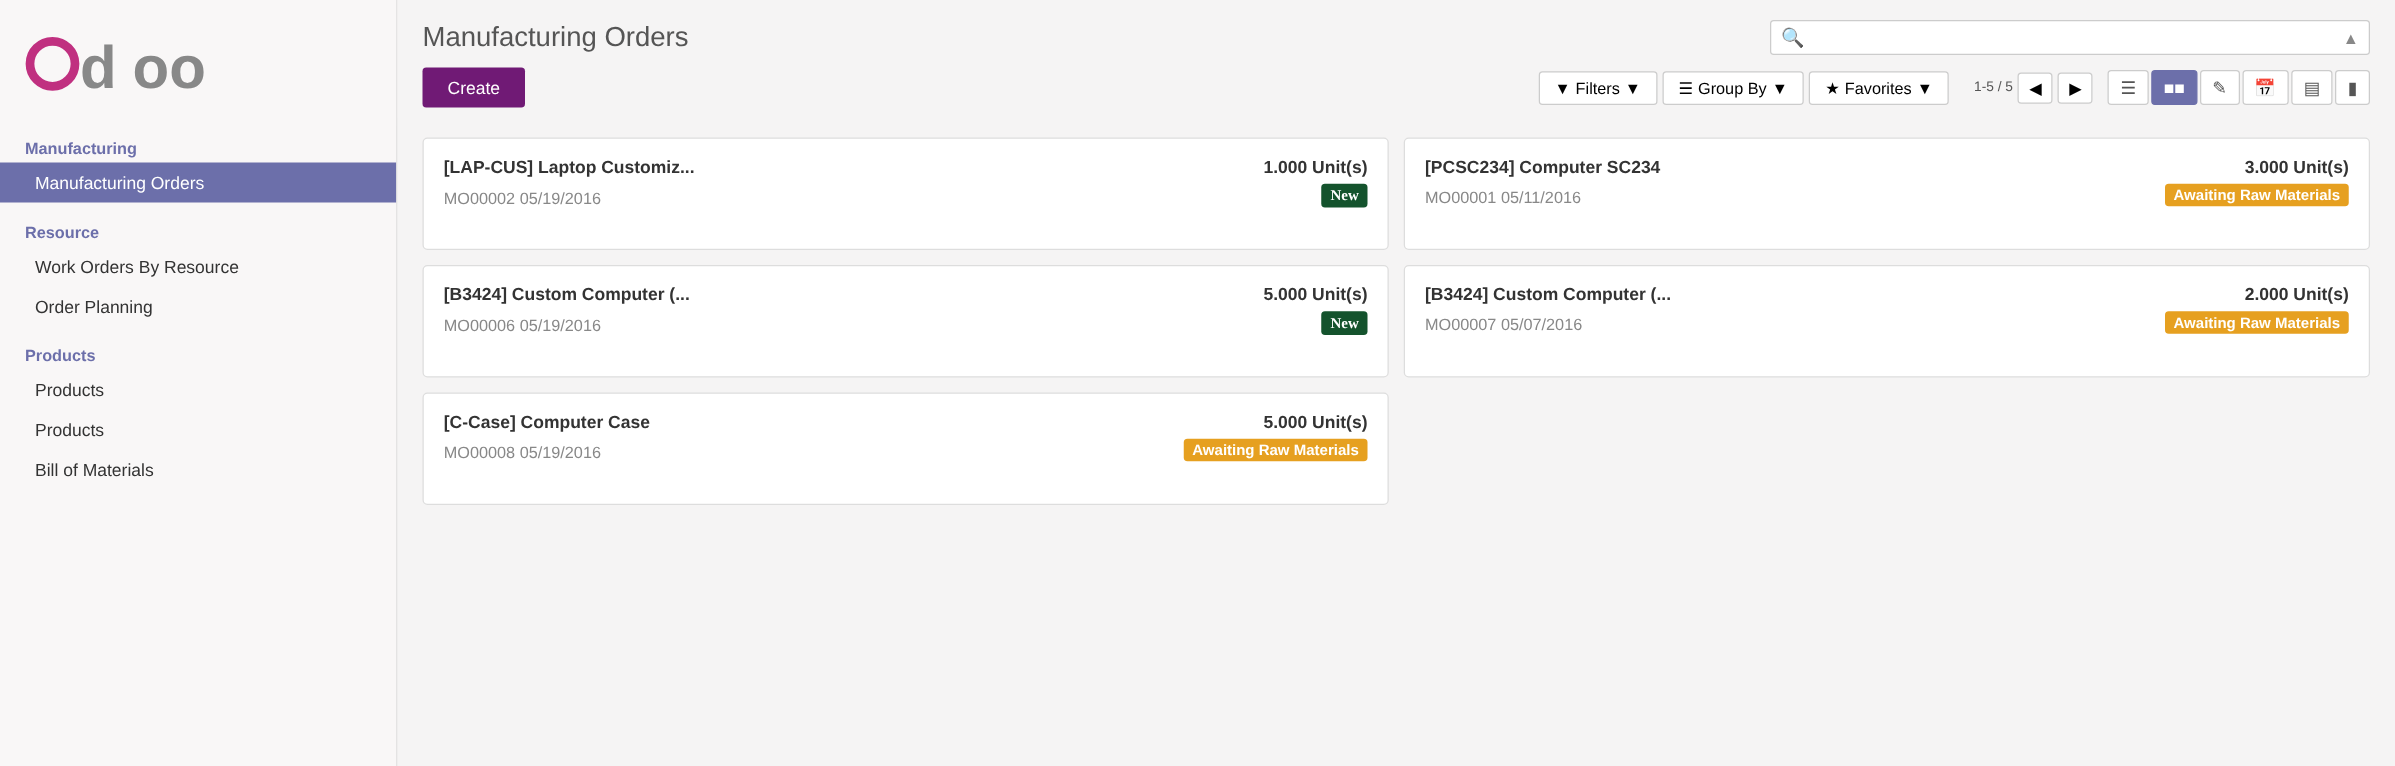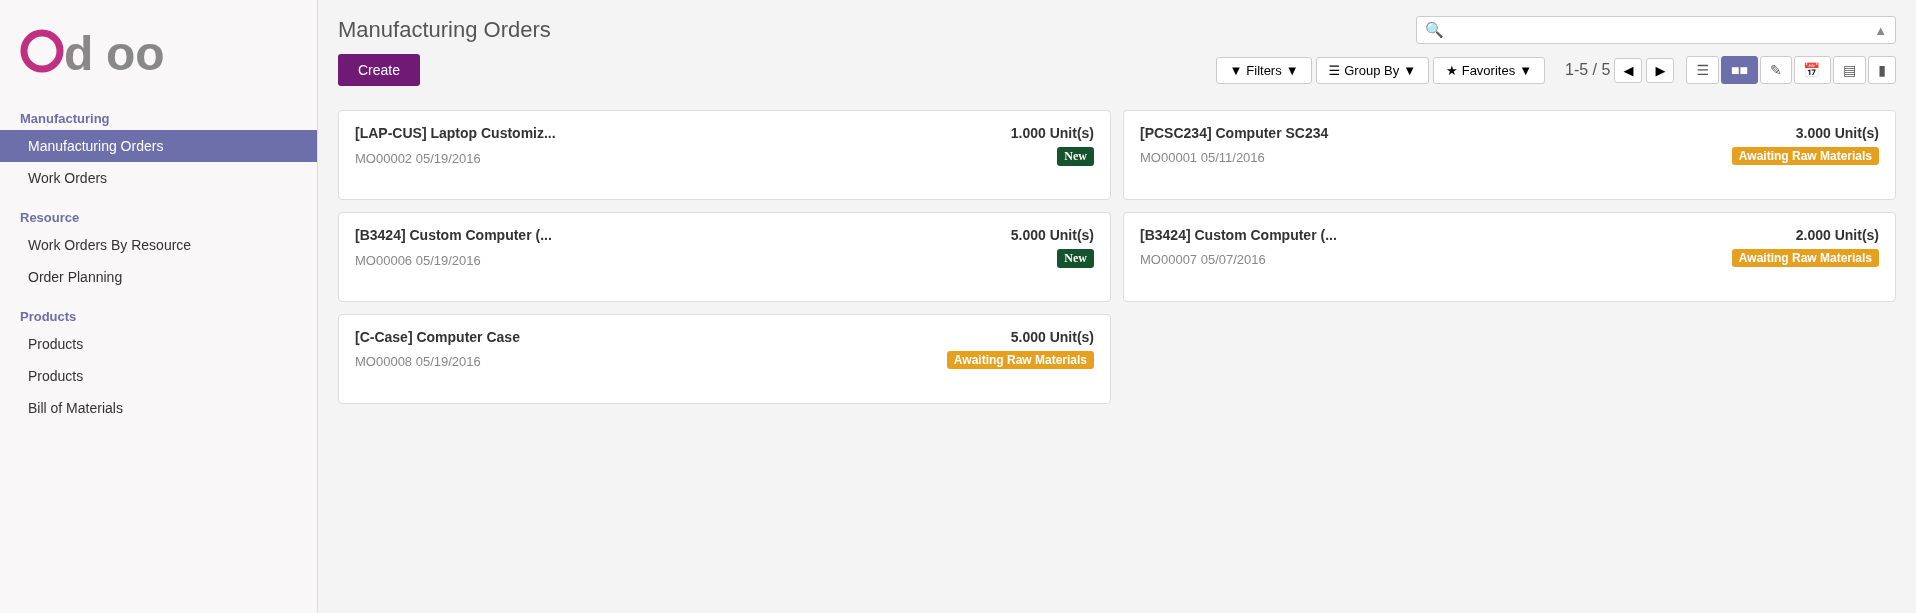--- a/index.html
+++ b/index.html
@@ -117,21 +117,21 @@
       align-items: center;
       gap: 4px;
     }
 
     .pagination-area {
       display: flex;
       align-items: center;
       gap: 4px;
       margin-left: 16px;
     }
-    .pag-text { font-size: 16px; color: #555; }
+    .pag-text { font-size: 11px; color: #555; }
     .pag-btn {
       border: 1px solid #ccc;
       background: white;
       border-radius: 3px;
       padding: 4px 8px;
       cursor: pointer;
       font-size: 13px;
     }
 
     .view-btns {
@@ -233,21 +233,20 @@
       <circle cx="22" cy="33" r="18" fill="none" stroke="#c03080" stroke-width="7"></circle>
 
       <text x="44" y="52" font-family="Arial" font-size="48" fill="#888" font-weight="bold">d</text>
 
       <text x="86" y="52" font-family="Arial" font-size="48" fill="#888" font-weight="bold">oo</text>
     </svg>
   </div>
 
   <div class="sidebar-section-label" style="color:#6c6faa;">Manufacturing</div>
   <div class="sidebar-item active">Manufacturing Orders</div>
-  <div class="sidebar-item">Work Orders</div>
 
   <div class="sidebar-section-label" style="color:#6c6faa; margin-top:6px;">Resource</div>
   <div class="sidebar-item">Work Orders By Resource</div>
   <div class="sidebar-item">Order Planning</div>
 
   <div class="sidebar-section-label" style="color:#6c6faa; margin-top:6px;">Products</div>
   <div class="sidebar-item">Products</div>
   <div class="sidebar-item">Products</div>
   <div class="sidebar-item">Bill of Materials</div>
 </div>

